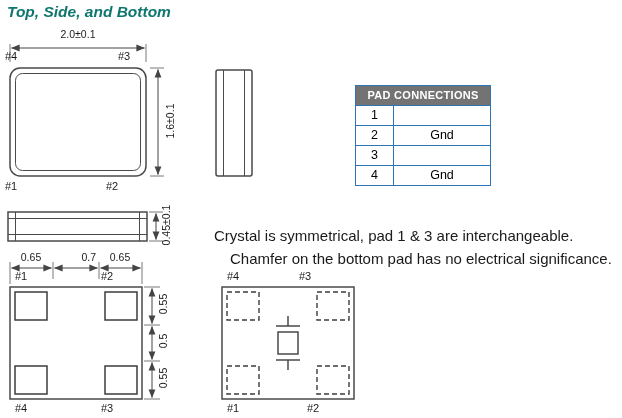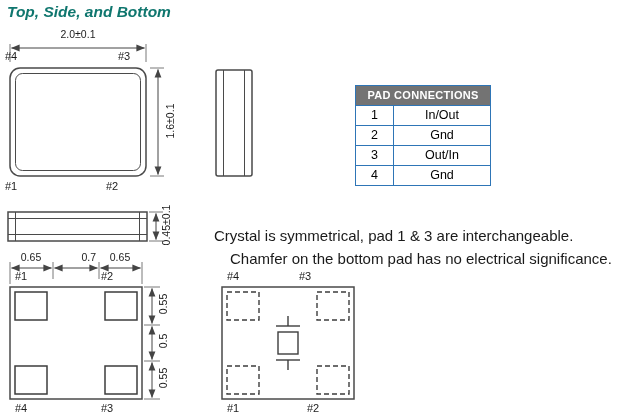--- a/index.html
+++ b/index.html
@@ -121,29 +121,27 @@
 <div class="abs padlbl" style="left:118px;top:50px;">#3</div>
 <div class="abs padlbl" style="left:5px;top:180px;">#1</div>
 <div class="abs padlbl" style="left:106px;top:180px;">#2</div>
 
 <div class="abs vdim" style="left:136px;top:219px;width:60px;">0.45±0.1</div>
 
 <div class="pad-table">
   <div class="pt-header">PAD CONNECTIONS</div>
   <div class="pt-row">
     <div class="pt-c1">1</div>
-    <div class="pt-c2">In/Out</div>
   </div>
   <div class="pt-row">
     <div class="pt-c1">2</div>
     <div class="pt-c2">Gnd</div>
   </div>
   <div class="pt-row">
     <div class="pt-c1">3</div>
-    <div class="pt-c2">Out/In</div>
   </div>
   <div class="pt-row">
     <div class="pt-c1">4</div>
     <div class="pt-c2">Gnd</div>
   </div>
 </div>
 
 <div class="abs note" style="left:214px;top:209px;">Crystal is symmetrical, pad 1 &amp; 3 are interchangeable.</div>
 <div class="abs note" style="left:230px;top:232px;">Chamfer on the bottom pad has no electrical significance.</div>
 

